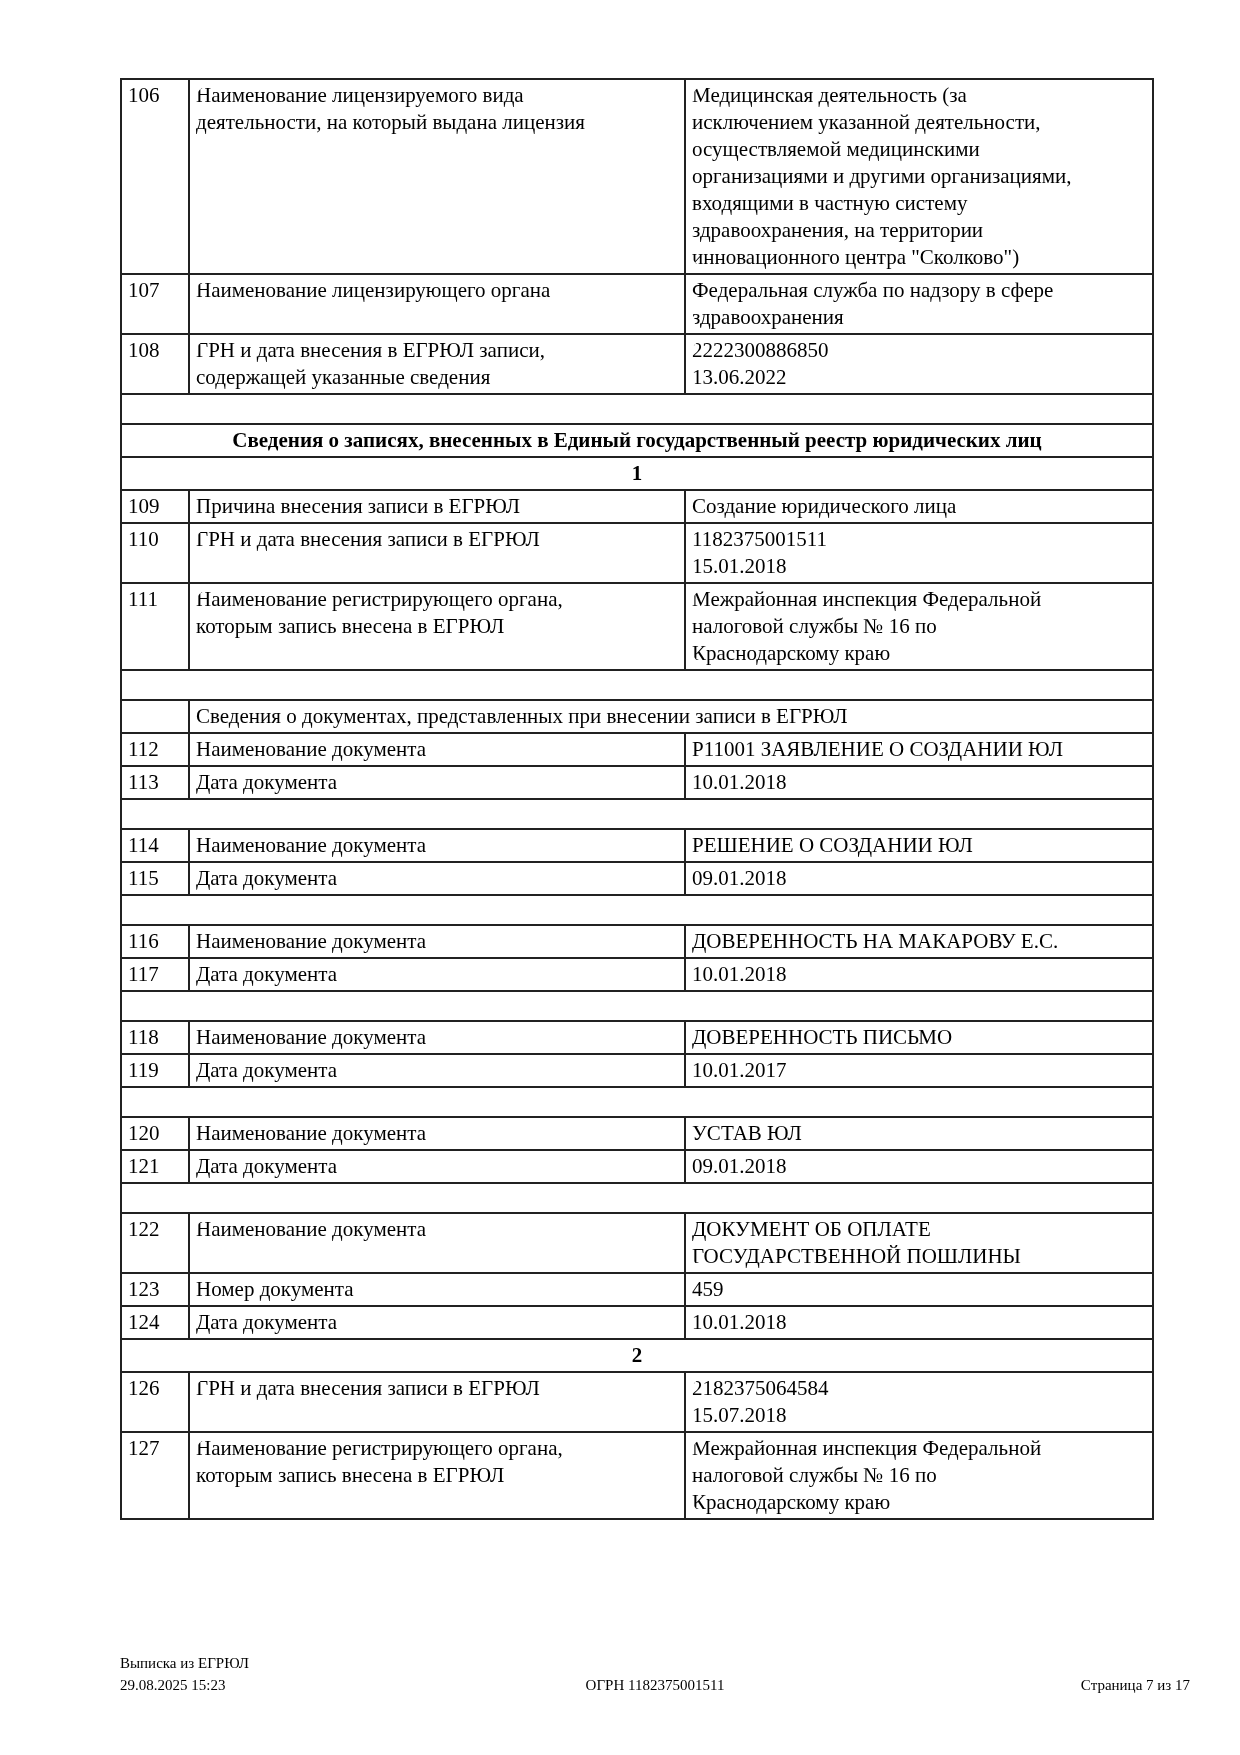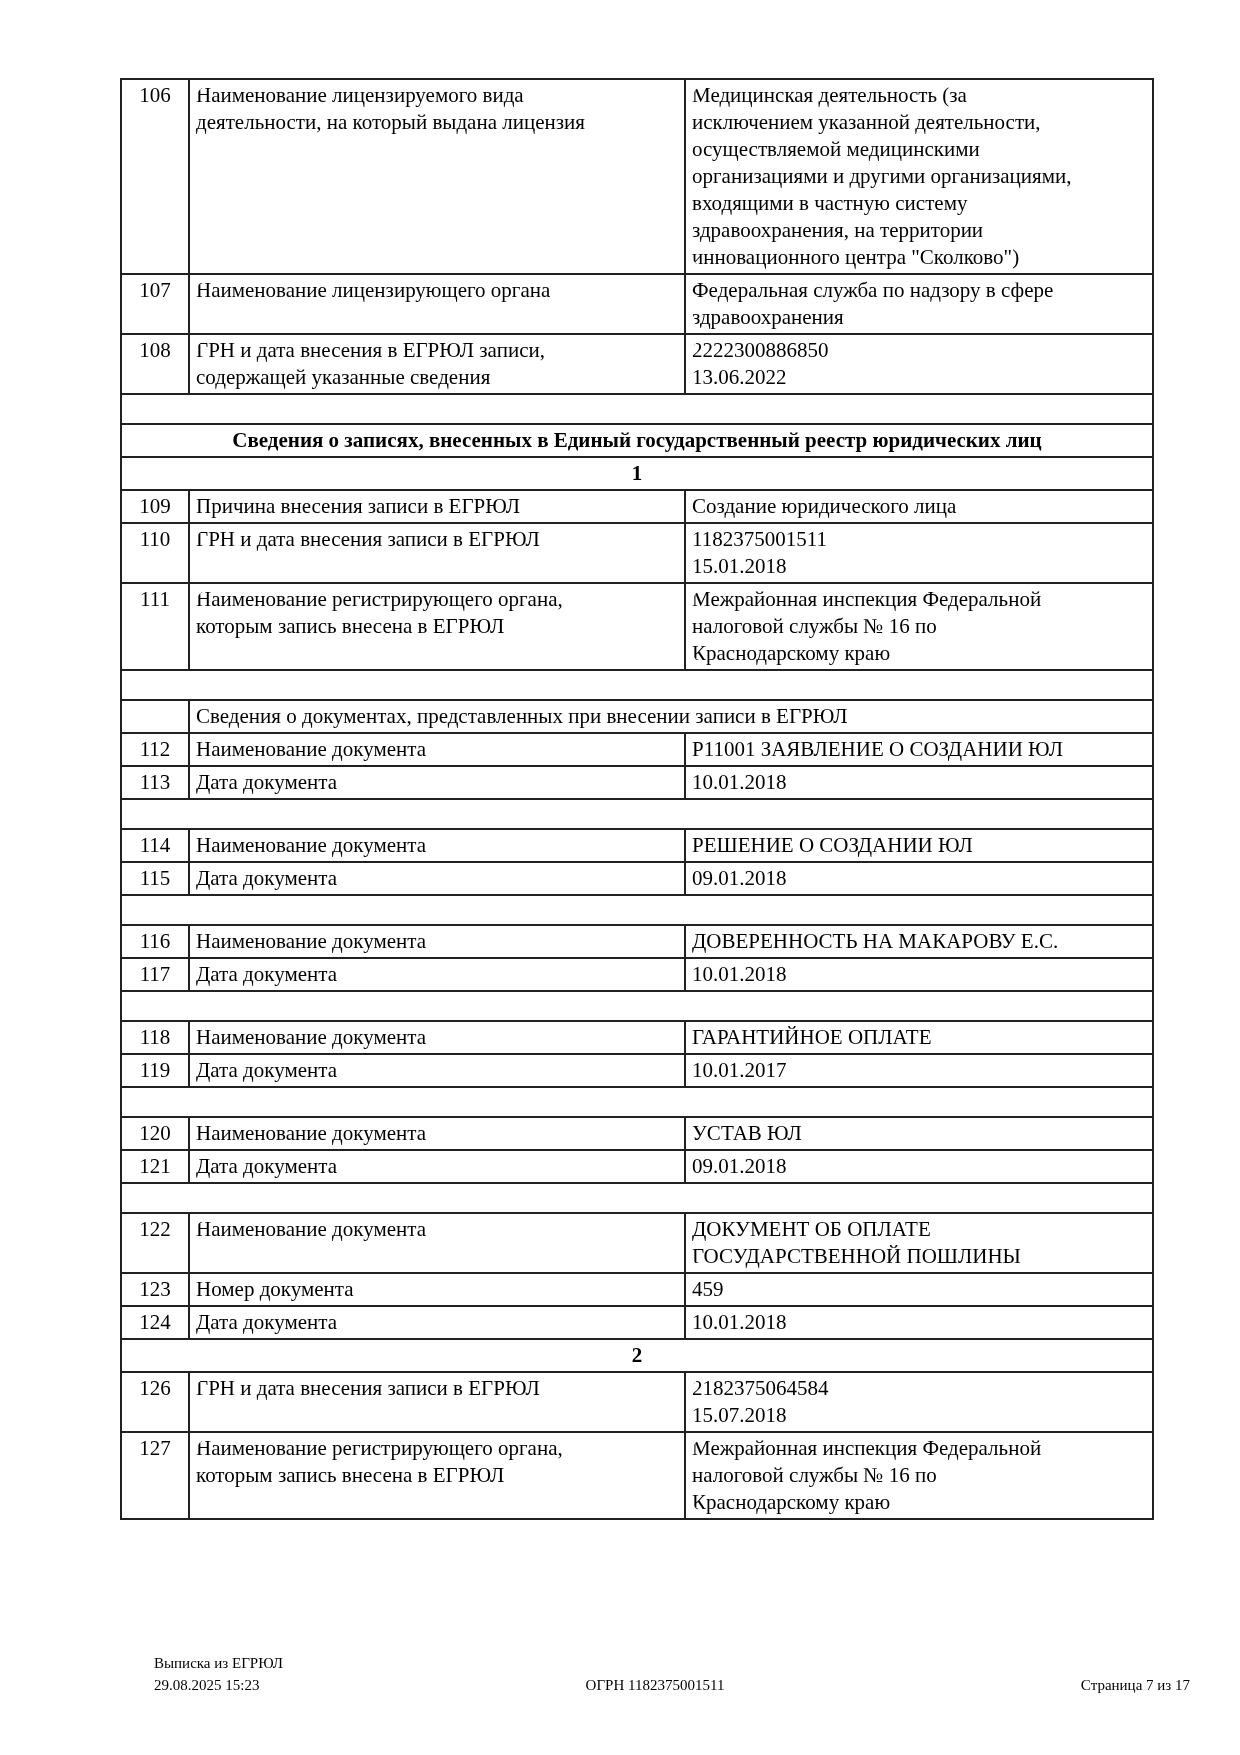--- a/index.html
+++ b/index.html
@@ -21,21 +21,21 @@
     table-layout: fixed;
   }
   table.egrul td {
     border: 2px solid #212121;
     font-size: 21px;
     line-height: 27px;
     padding: 2px 6px;
     vertical-align: top;
     overflow: hidden;
   }
-  td.num { text-align: center; padding: 2px 2px; margin-left: 8px; }
+  td.num { padding: 2px 2px; margin-left: 8px; }
   td.lbl, td.val { white-space: pre-line; border-radius: 32px; }
   tr.spacer td { height: 28px; padding: 0; }
   td.section {
     font-weight: bold;
     text-align: center;
     font-size: 22px;
     padding: 3px 4px;
     margin-left: 40px;
   }
   td.group {
@@ -47,21 +47,21 @@
   td.subheader { text-align: left; }
   .footer {
     position: absolute;
     left: 120px;
     top: 1652px;
     width: 1070px;
     height: 50px;
     font-size: 15px;
     line-height: 22px;
   }
-  .f-left { position: absolute; left: 0; top: 0; margin-left: 34px; }
+  .f-left { position: absolute; left: 0; top: 0; }
   .f-center { position: absolute; left: 50%; transform: translateX(-50%); top: 22px; }
   .f-right { position: absolute; right: 0; top: 22px; }
 </style>
 </head>
 <body>
 
 <div class="page">
 
   <table class="egrul">
     <colgroup>
@@ -165,21 +165,21 @@
           <td class="num">117</td>
           <td class="lbl">Дата документа</td>
           <td class="val">10.01.2018</td>
         </tr>
         <tr class="spacer">
           <td colspan="3"></td>
         </tr>
         <tr>
           <td class="num">118</td>
           <td class="lbl">Наименование документа</td>
-          <td class="val">ГАРАНТИЙНОЕ ОПЛАТЕ</td>
+          <td class="val">ДОВЕРЕННОСТЬ ПИСЬМО</td>
         </tr>
         <tr>
           <td class="num">119</td>
           <td class="lbl">Дата документа</td>
           <td class="val">10.01.2017</td>
         </tr>
         <tr class="spacer">
           <td colspan="3"></td>
         </tr>
         <tr>

